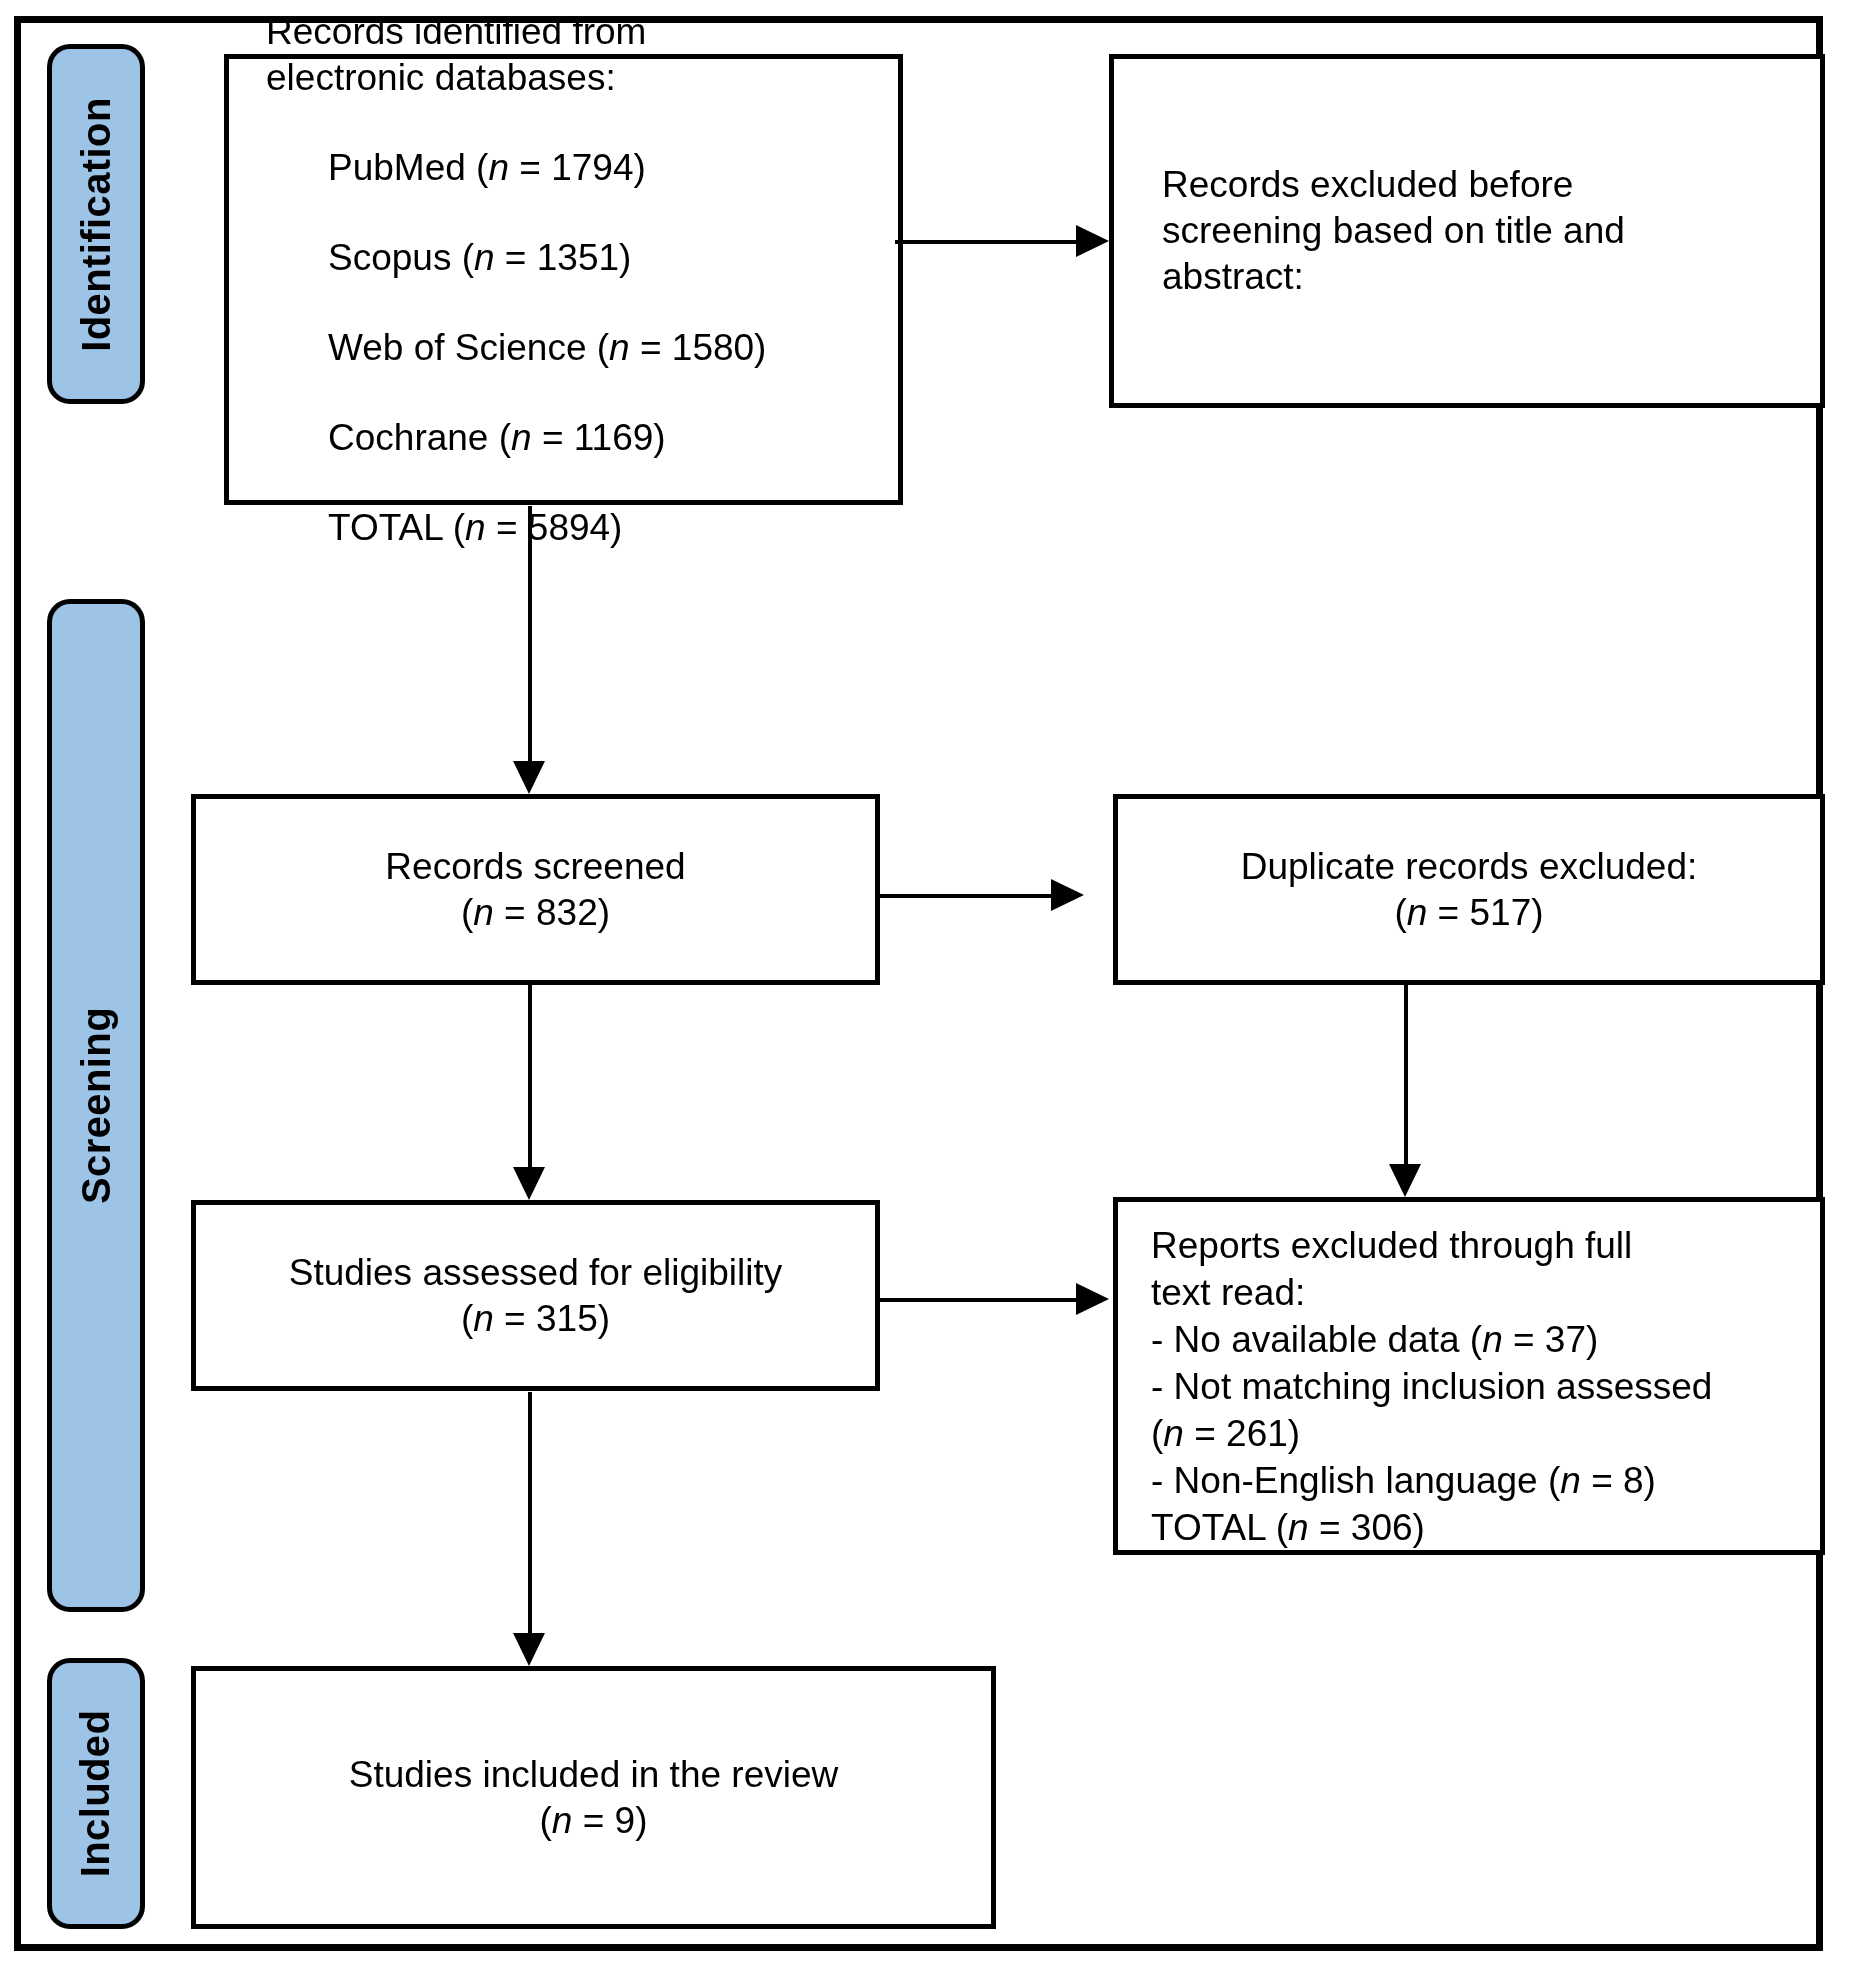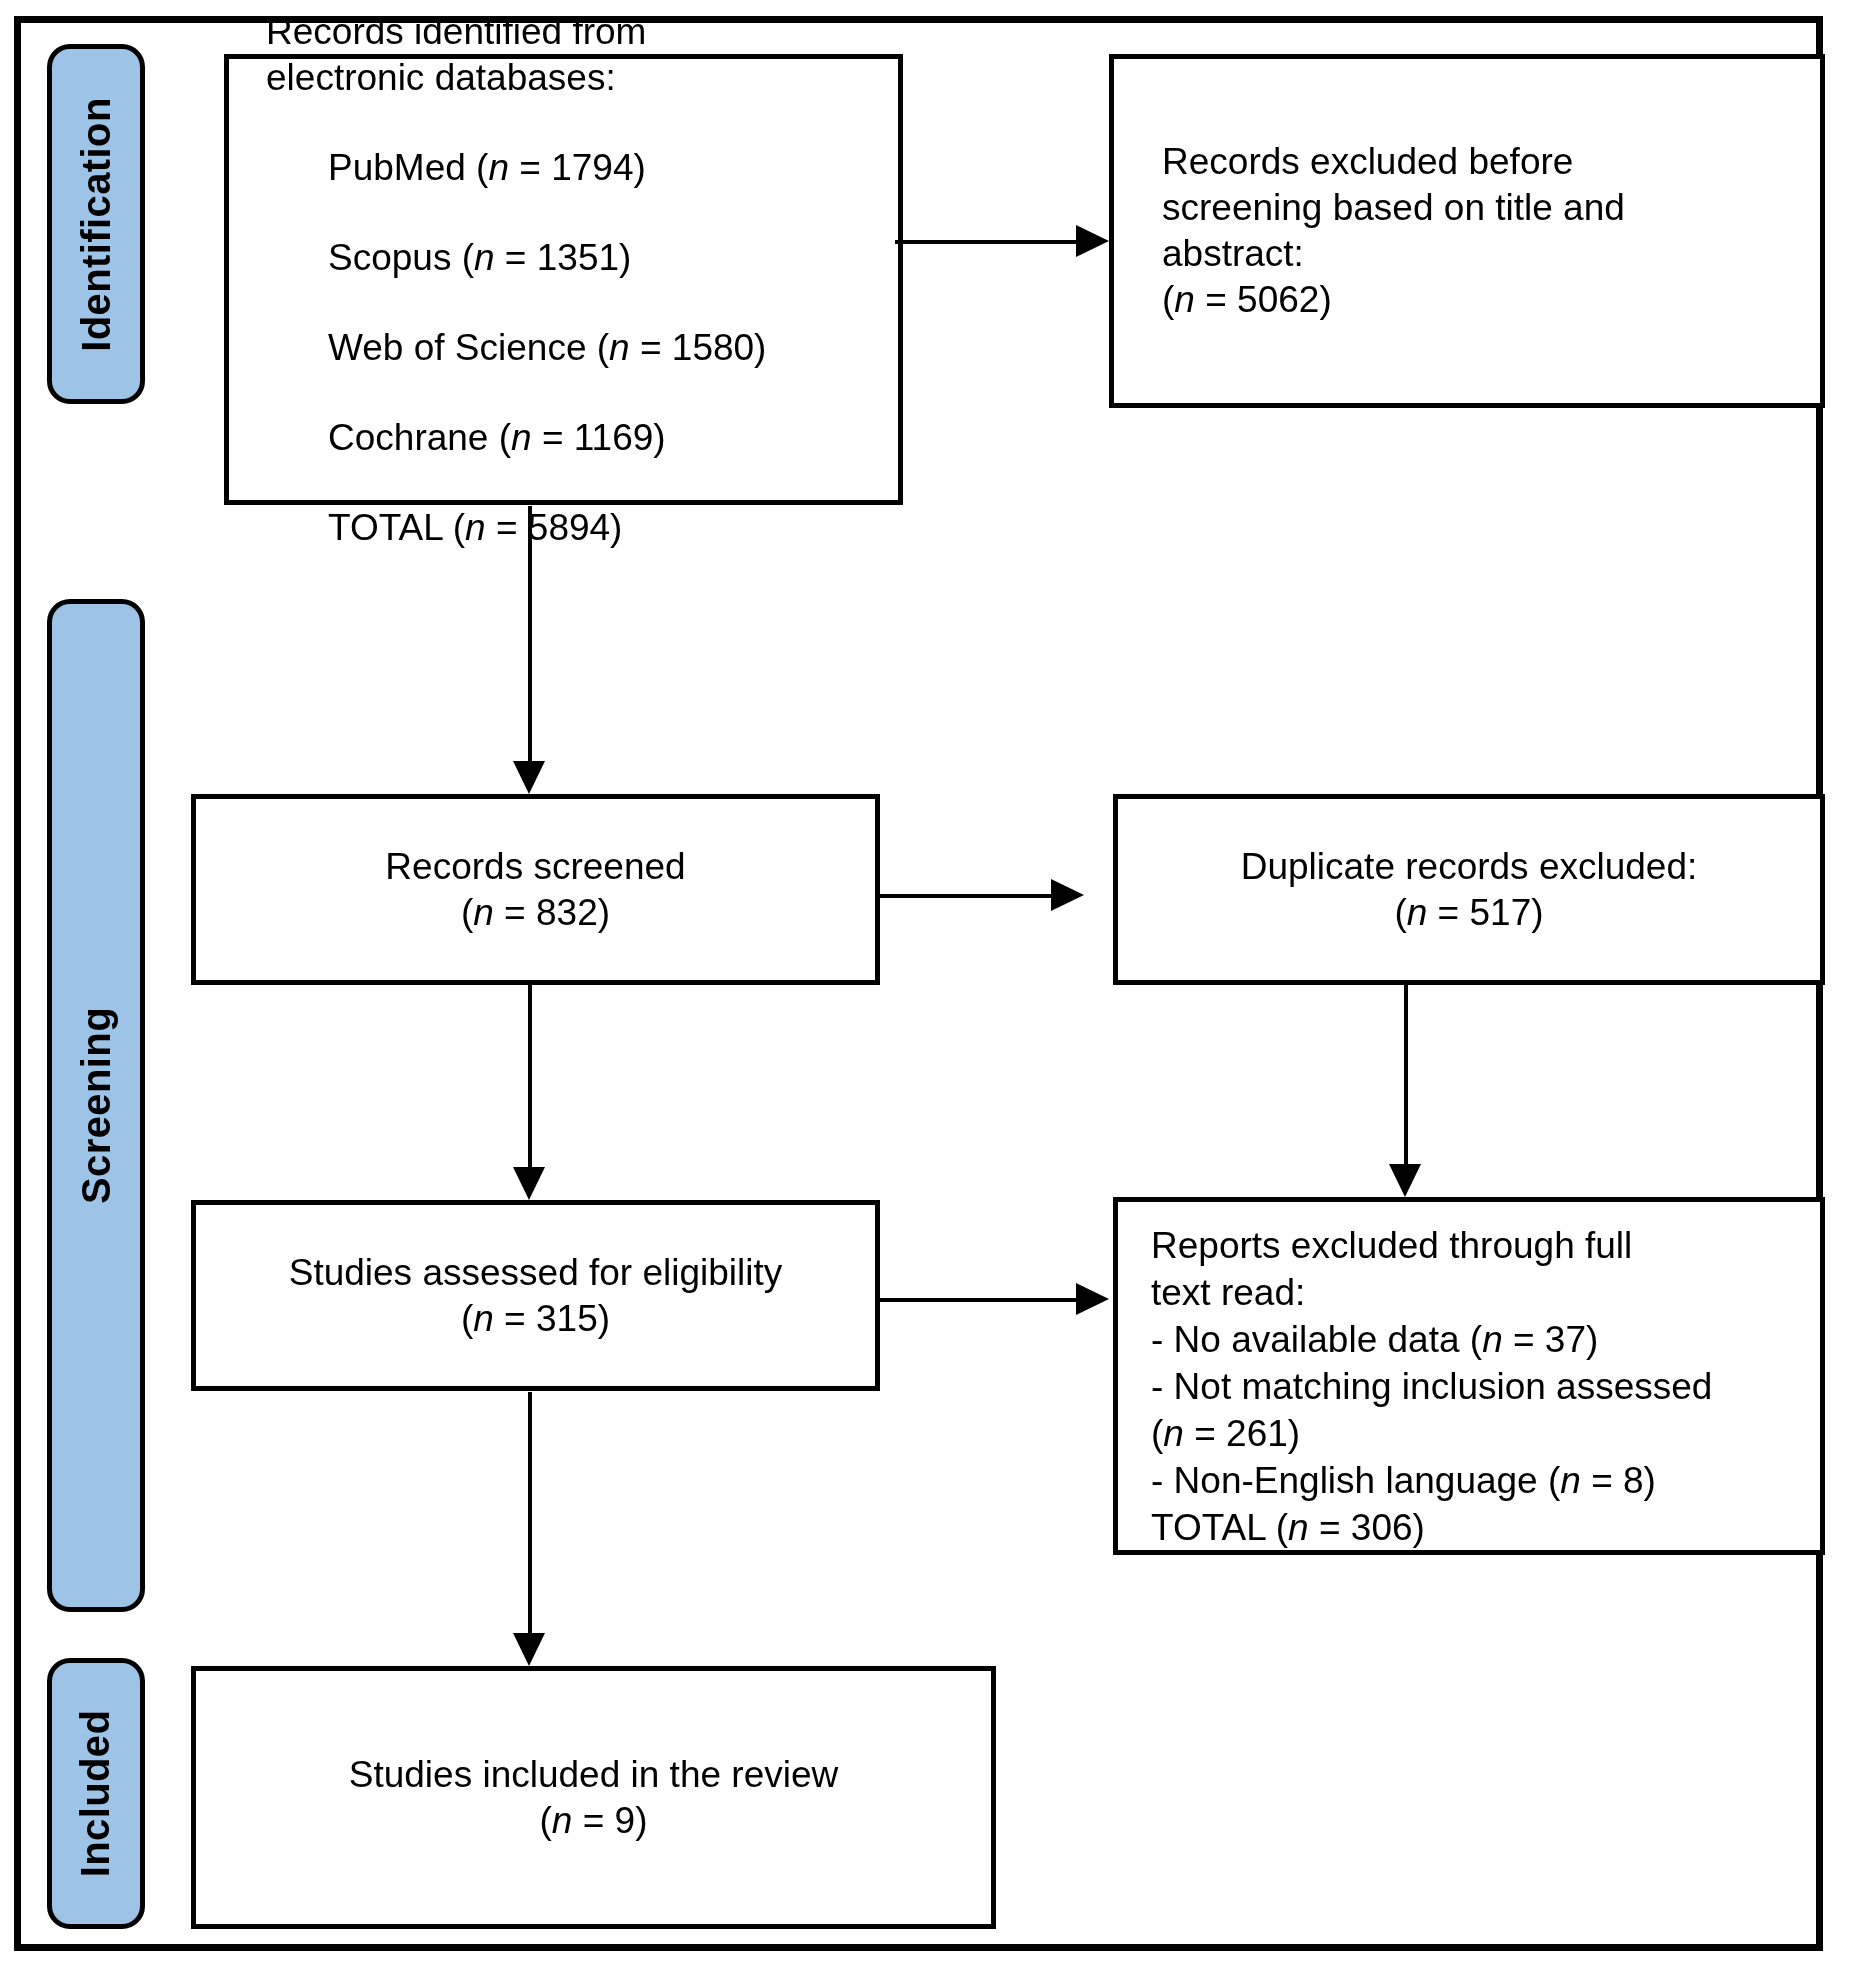--- a/index.html
+++ b/index.html
@@ -108,21 +108,20 @@
     <div class="bl indent">Scopus (<i>n</i> = 1351)</div>
     <div class="bl indent">Web of Science (<i>n</i> = 1580)</div>
     <div class="bl indent">Cochrane (<i>n</i> = 1169)</div>
     <div class="bl indent">TOTAL (<i>n</i> = 5894)</div>
   </div>
 
   <div class="box left" style="left:1109px; top:54px; width:716px; height:354px; padding-left:48px;">
     <div class="bl">Records excluded before</div>
     <div class="bl">screening based on title and</div>
     <div class="bl">abstract:</div>
-    <div class="bl">(<i>n</i> = 5062)</div>
   </div>
 
   <div class="box center" style="left:191px; top:794px; width:689px; height:191px;">
     <div class="bl">Records screened</div>
     <div class="bl">(<i>n</i> = 832)</div>
   </div>
 
   <div class="box center" style="left:1113px; top:794px; width:712px; height:191px;">
     <div class="bl">Duplicate records excluded:</div>
     <div class="bl">(<i>n</i> = 517)</div>

